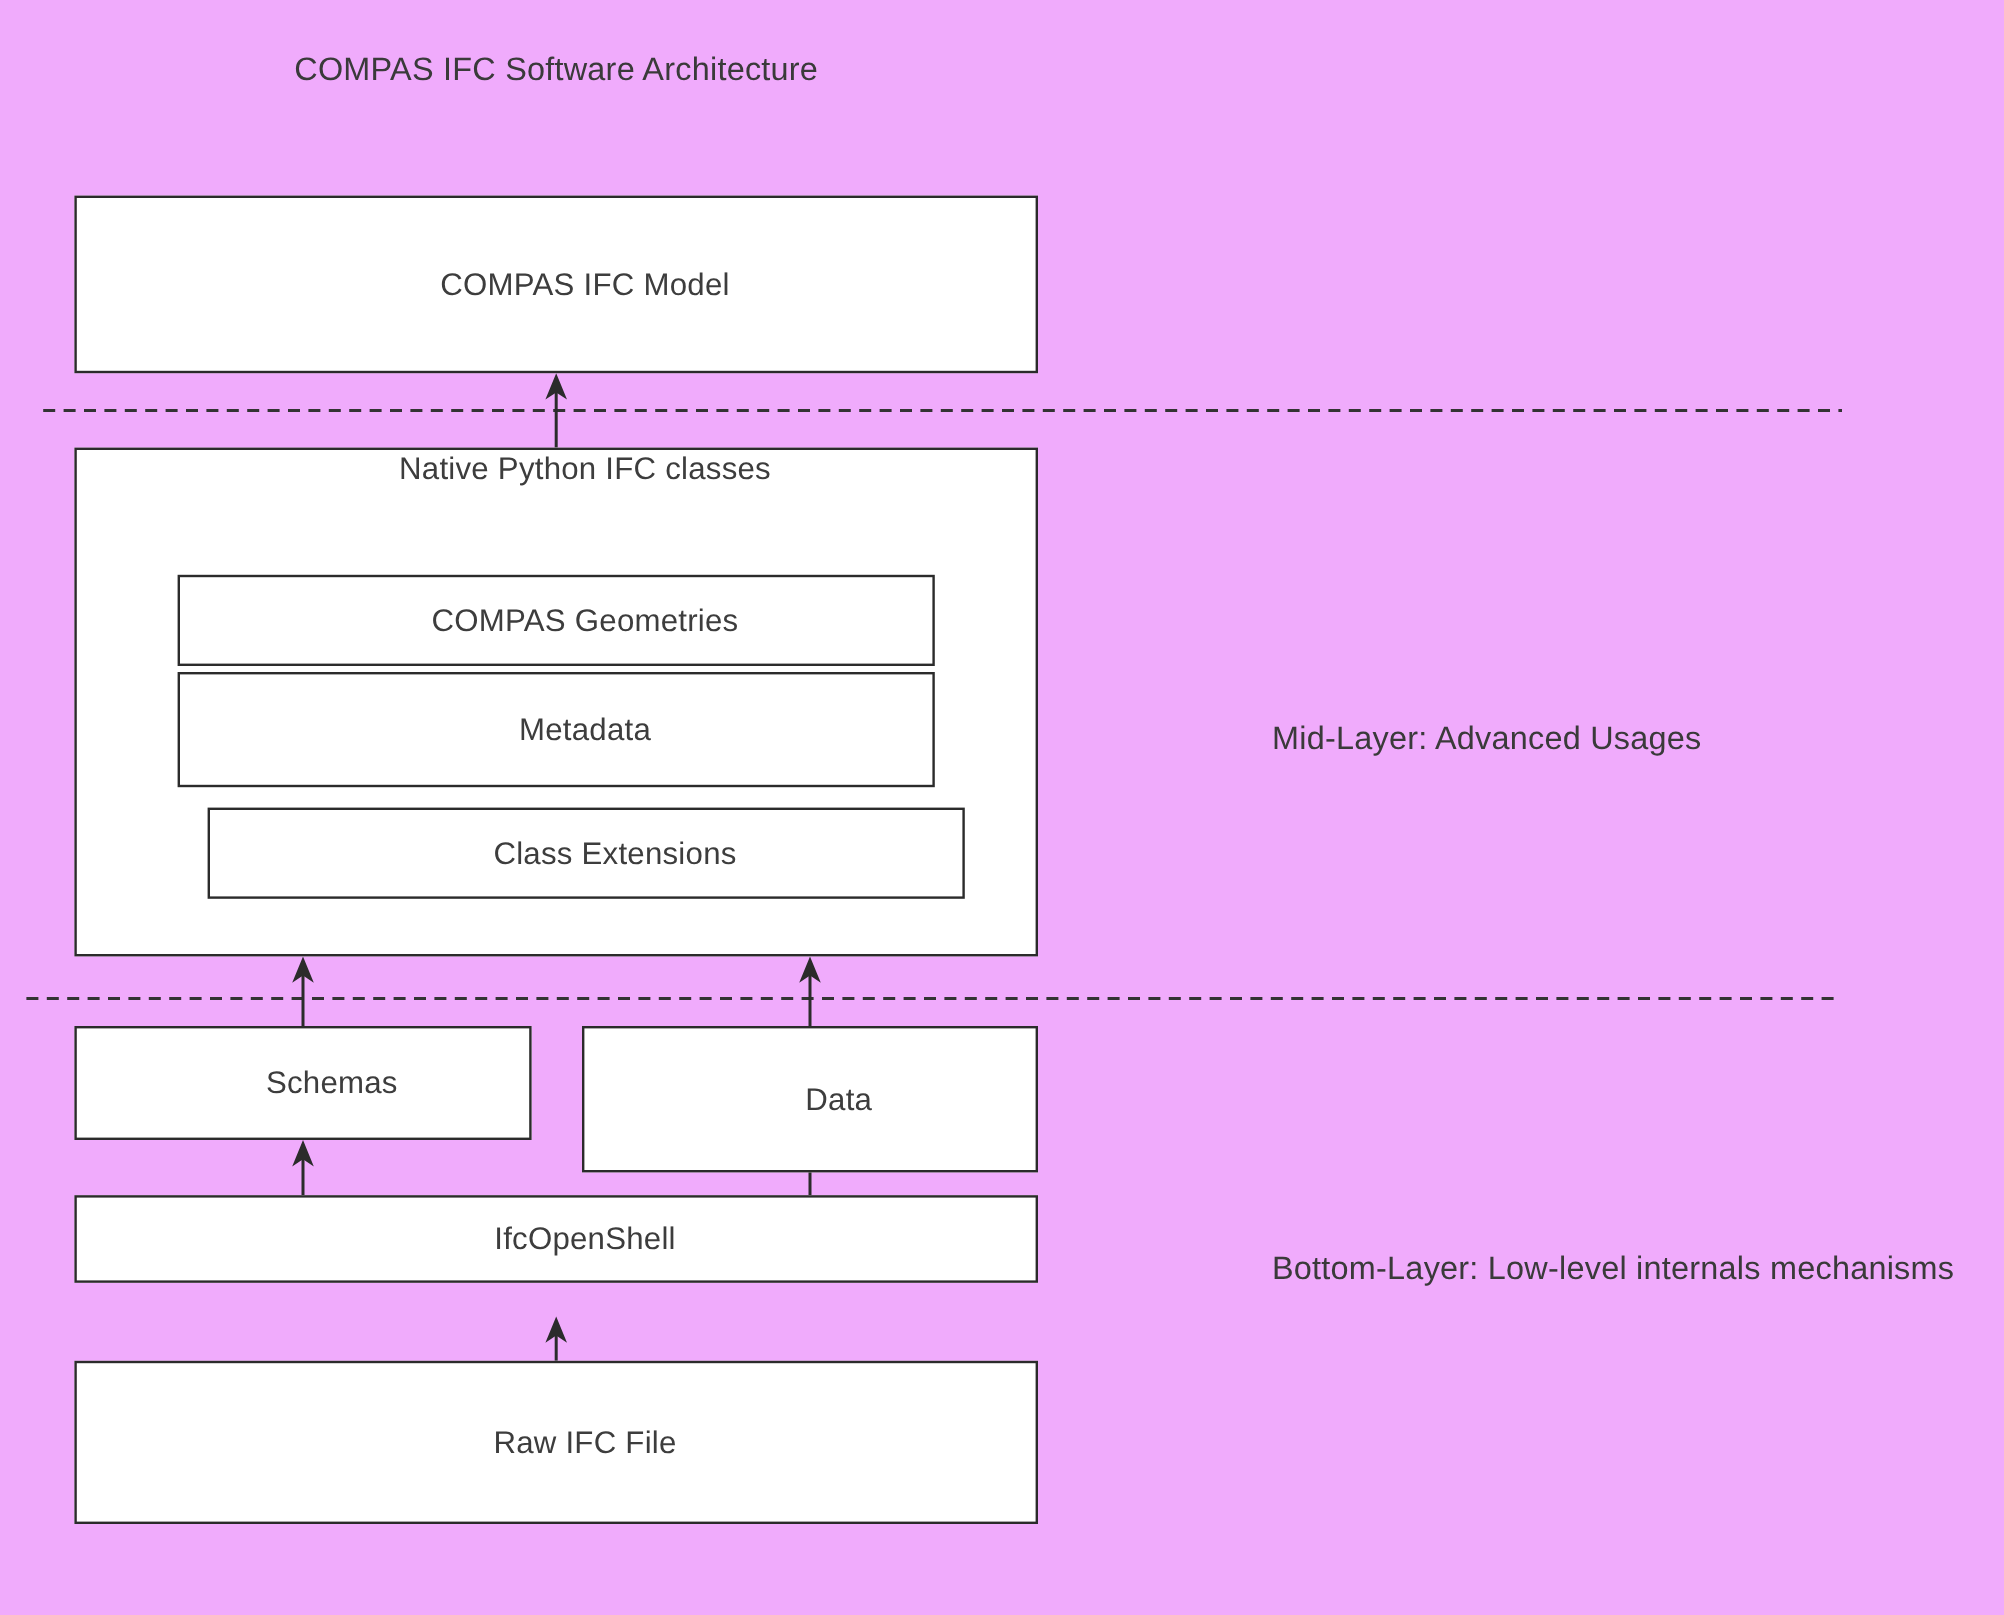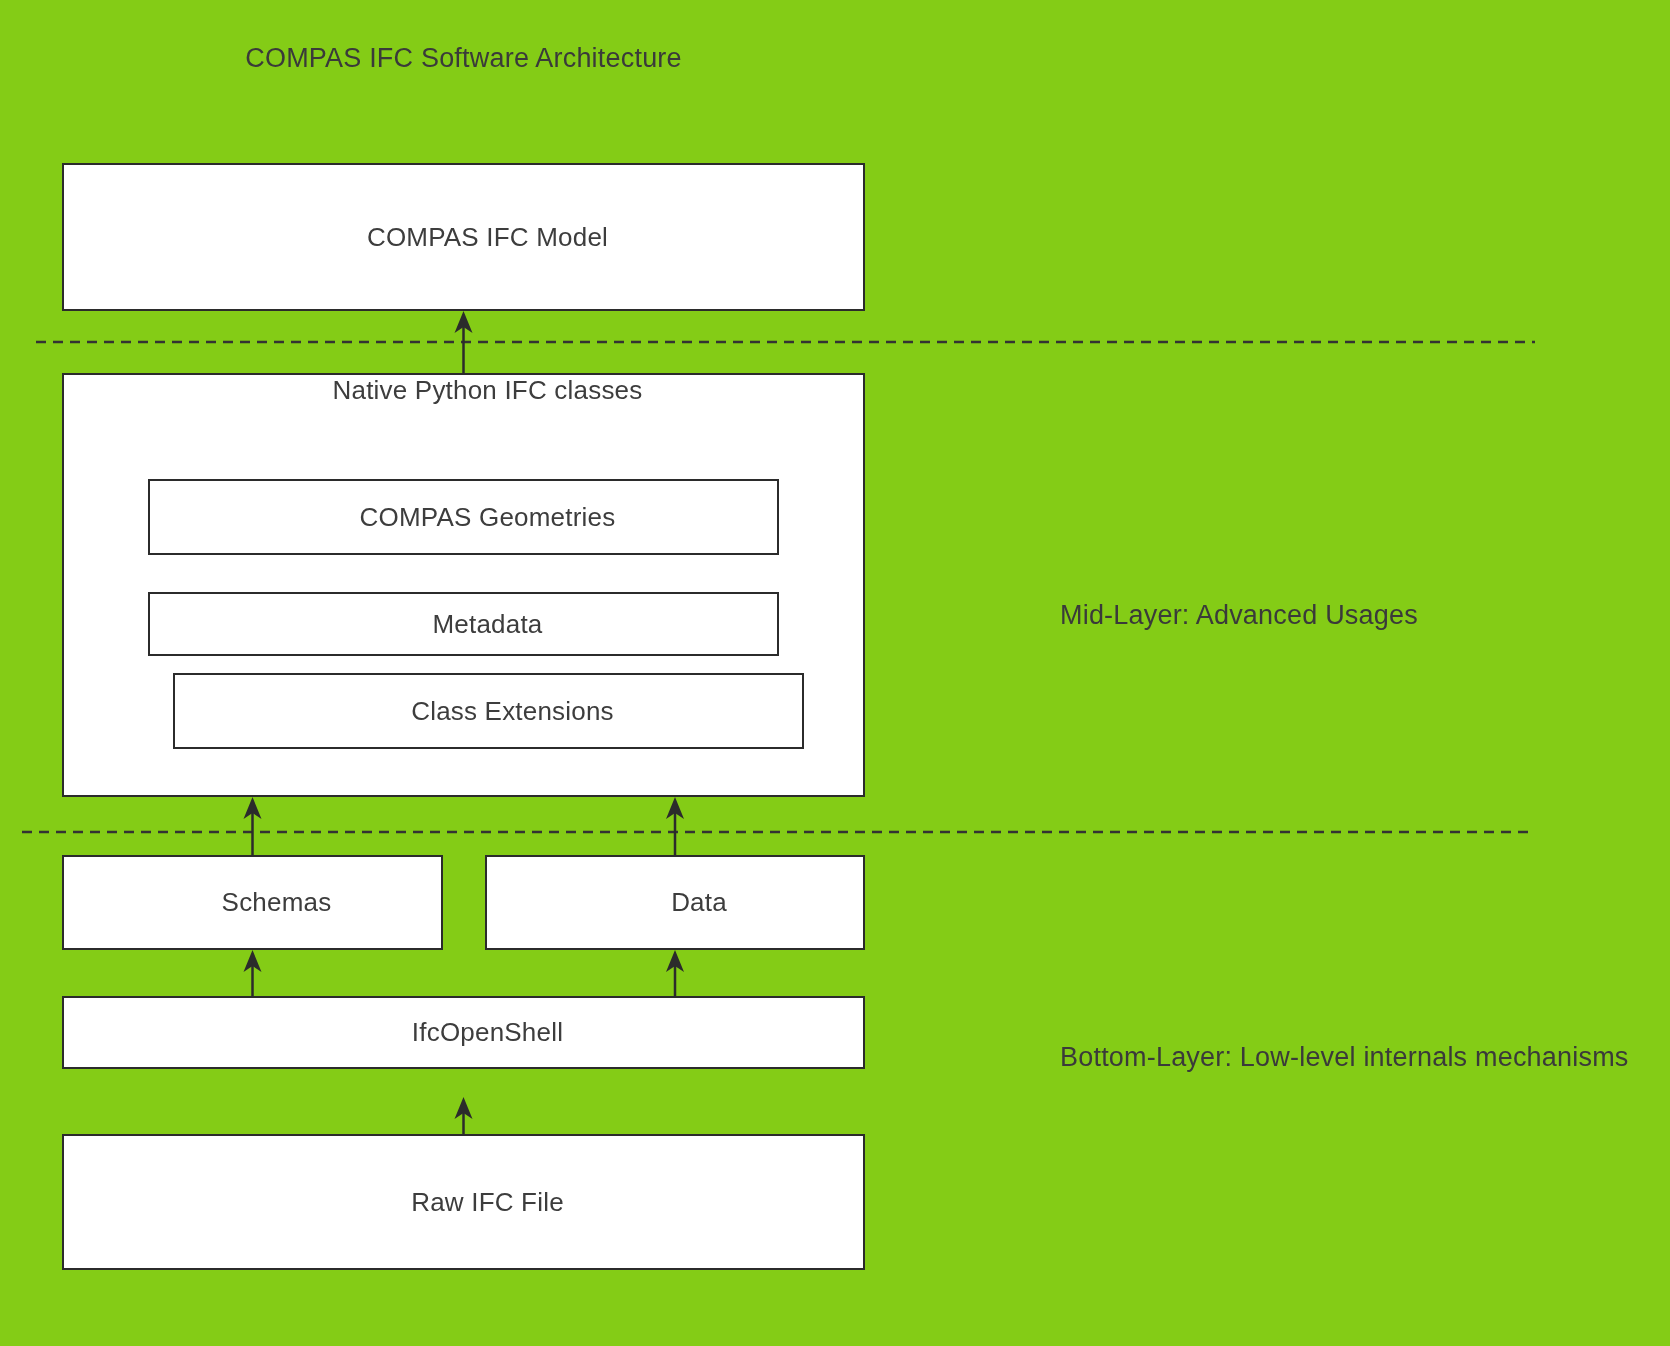--- a/index.html
+++ b/index.html
@@ -4,21 +4,21 @@
 <style>
   html, body {
     margin: 0;
     padding: 0;
     background: #ffffff;
   }
   #canvas {
     position: relative;
     width: 1670px;
     height: 1346px;
-    background: #84cc16;
+    background: #f0abfc;
     font-family: "Liberation Sans", "DejaVu Sans", sans-serif;
     color: #3d3d3d;
     overflow: hidden;
     text-decoration: underline;
   }
   .diagram-title {
     position: absolute;
     left: 62px;
     top: 40px;
     width: 803px;
@@ -119,35 +119,35 @@
 
 
   <div class="node container" style="left:62px; top:373px; width:803px; height:424px;">
     <span class="node-label">Native Python IFC classes</span>
   </div>
 
   <div class="node" style="left:148px; top:479px; width:631px; height:76px; border-width:2px;">
     <span class="node-label">COMPAS Geometries</span>
   </div>
 
-  <div class="node" style="left:148px; top:592px; width:631px; height:64px; border-width:2px;">
+  <div class="node" style="left:148px; top:560px; width:631px; height:96px; border-width:2px;">
     <span class="node-label">Metadata</span>
   </div>
 
   <div class="node" style="left:148px; top:673px; width:631px; height:76px; border-width:2px;margin-left:25px;">
     <span class="node-label">Class Extensions</span>
   </div>
 
   <div class="layer-label" style="top:596px;">Mid-Layer: Advanced Usages</div>
 
   <div class="node" style="left:62px; top:855px; width:381px; height:95px;">
     <span class="node-label">Schemas</span>
   </div>
 
-  <div class="node" style="left:485px; top:855px; width:380px; height:95px;align-items:center;">
+  <div class="node" style="left:485px; top:855px; width:380px; height:122px;align-items:center;">
     <span class="node-label">Data</span>
   </div>
 
   <div class="node" style="left:62px; top:996px; width:803px; height:73px;">
     <span class="node-label">IfcOpenShell</span>
   </div>
 
   <div class="layer-label" style="top:1038px;">Bottom-Layer: Low-level internals mechanisms</div>
 
   <div class="node" style="left:62px; top:1134px; width:803px; height:136px;">

